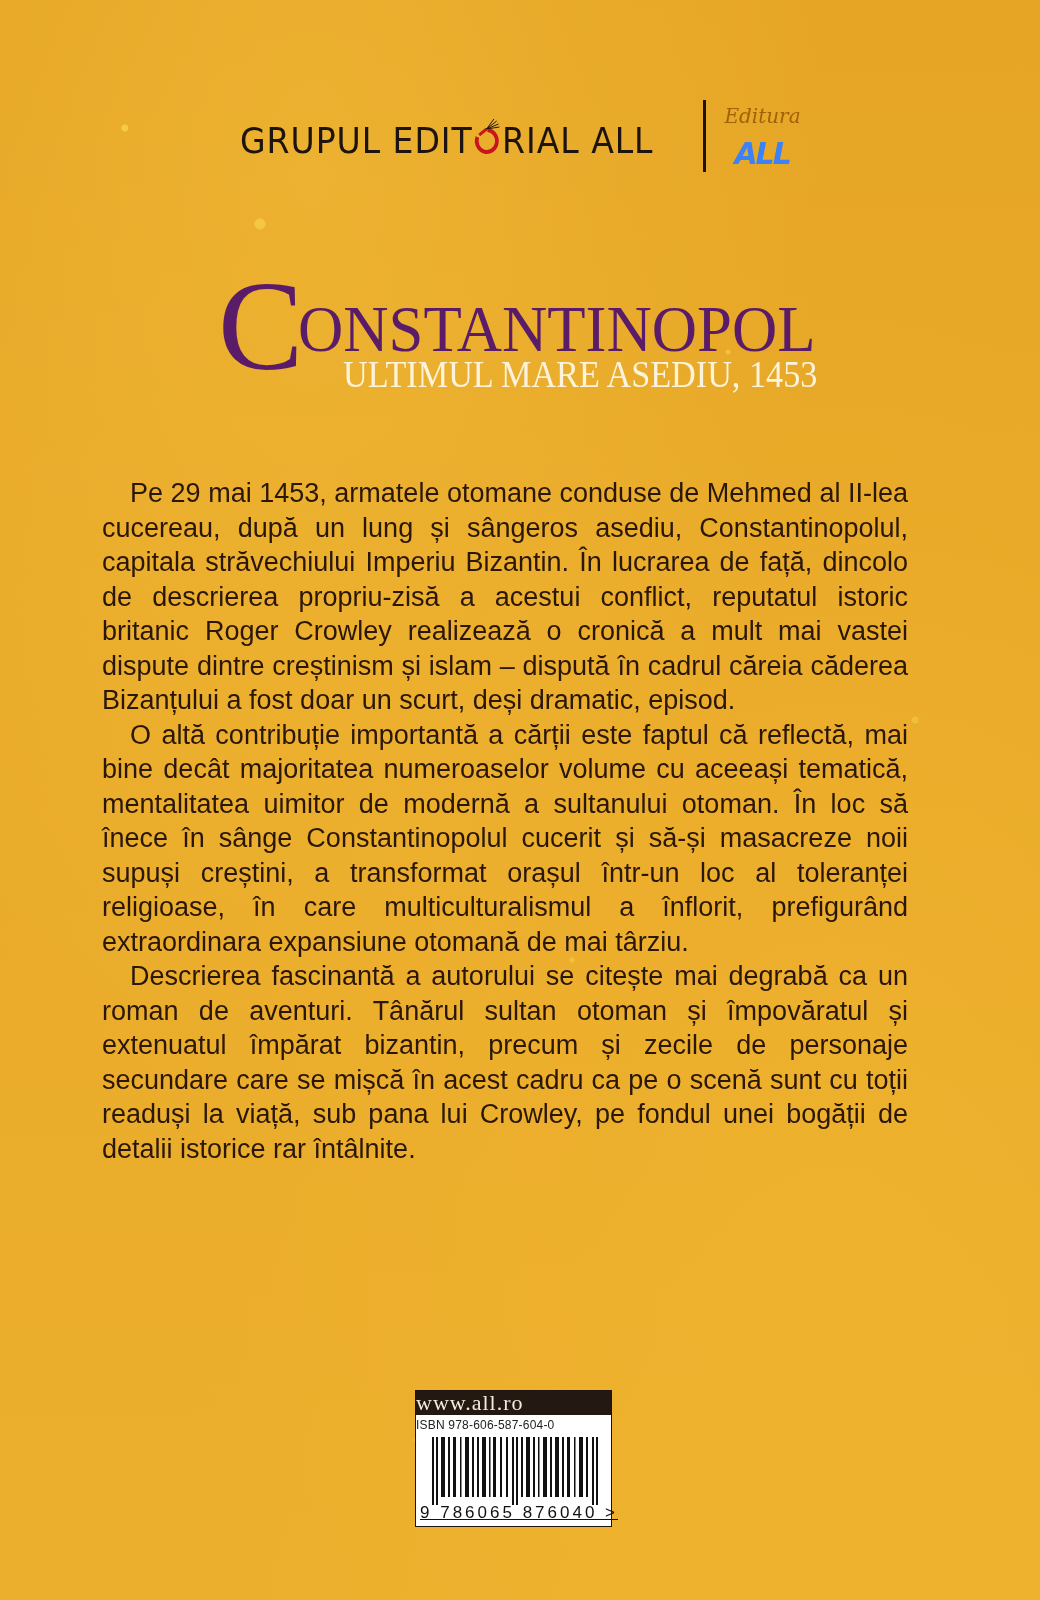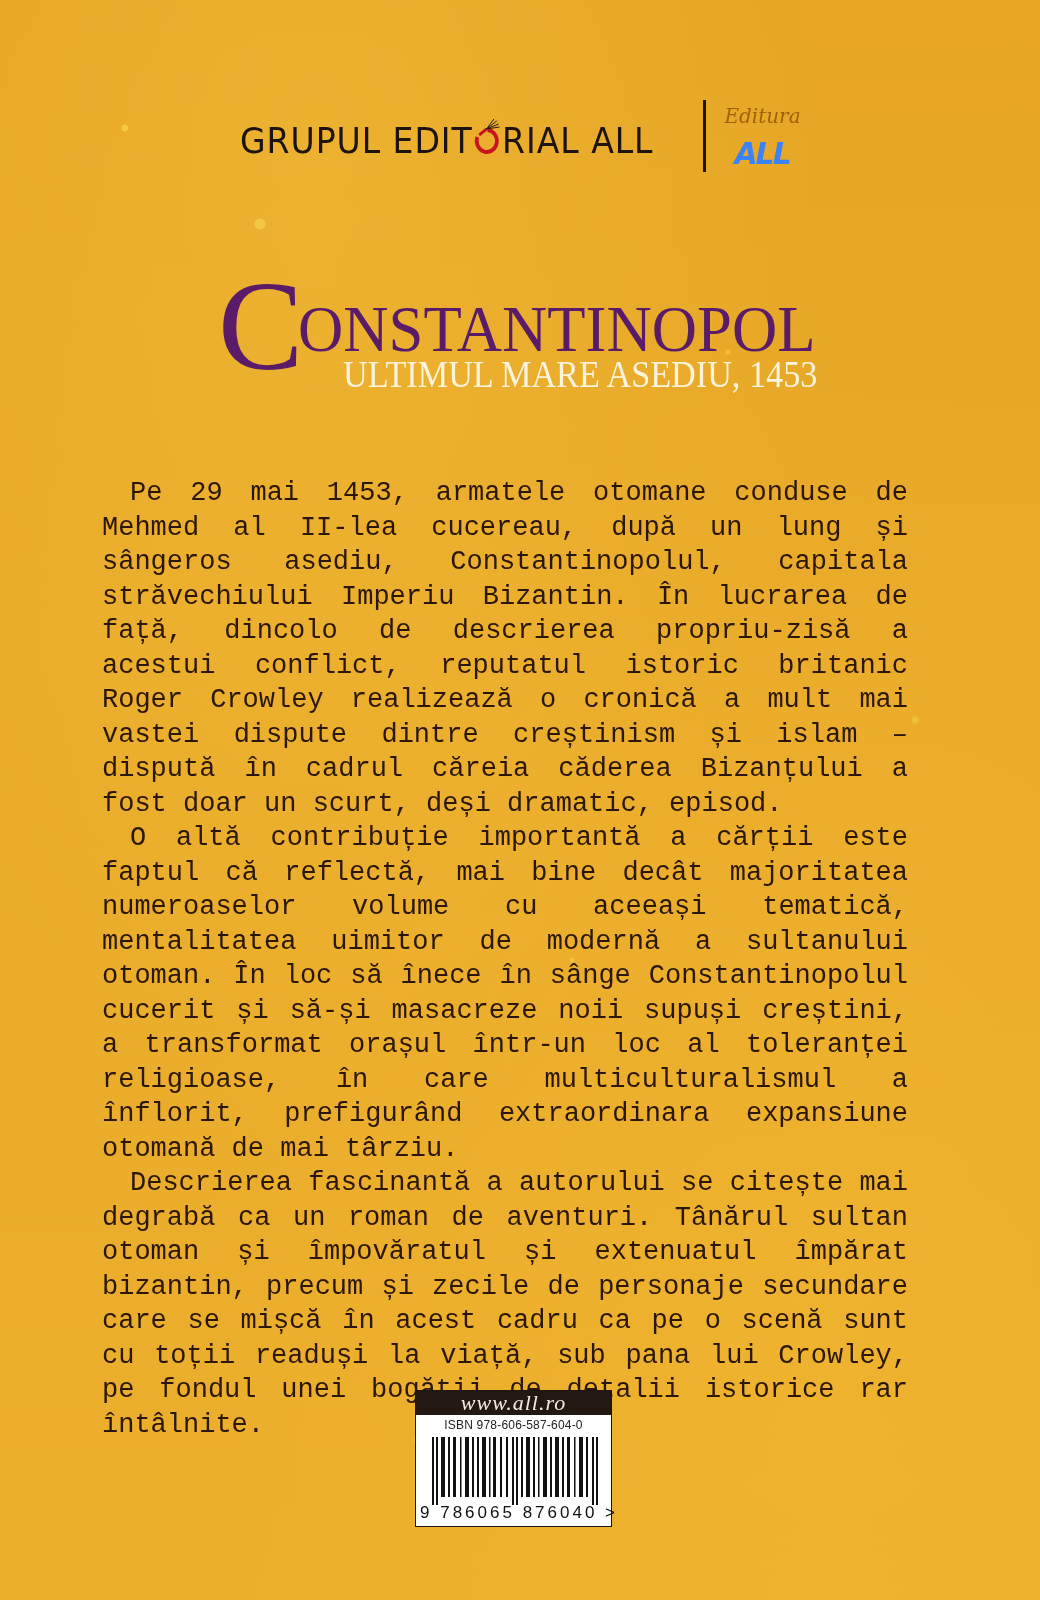--- a/index.html
+++ b/index.html
@@ -63,45 +63,44 @@
   .title .rest { font-size: 66px; letter-spacing: 0; display: inline-block; transform: scaleX(0.95); transform-origin: left; position: absolute; left: 80px; top: 28px; }
   .subtitle {
     position: absolute; top: 352px; left: 343px;
     color: #fbf3dc; font-size: 38px; white-space: nowrap;
     font-family: "Liberation Serif", "DejaVu Serif", serif;
     transform: scaleX(0.9); transform-origin: left;
   }
   
   .body {
     position: absolute; top: 476px; left: 102px; width: 806px;
-    font-family: Liberation Mono, monospace;
+    font-family: Liberation Sans, sans-serif;
     font-size: 27px; line-height: 34.5px; color: #2a1708;
     text-align: justify;
   }
   .body p { margin: 0; text-indent: 28px; }
   
   .barcode-box {
     position: absolute; left: 415px; top: 1390px; width: 197px; height: 137px;
     background: #ffffff; border: 1px solid #1d1410; box-sizing: border-box;
   }
   .barcode-url {
     background: #231812; color: #f3ecdc; height: 24px; line-height: 24px;
-    text-align: center; font-size: 22px; font-family: "Liberation Serif", serif;
+    text-align: left; font-size: 22px; font-family: "Liberation Serif", serif;
     letter-spacing: 1px;
-    font-style: italic;
   }
   .isbn {
-    text-align: center; font-family: "Liberation Sans", sans-serif;
+    font-family: "Liberation Sans", sans-serif;
     font-size: 12px; color: #222; margin-top: 3px; letter-spacing: 0.2px;
   }
   .bars { position: absolute; left: 14px; top: 46px; width: 170px; height: 68px; }
   .barcode-digits {
     position: absolute; left: 4px; bottom: 3px; width: 188px;
     font-family: "Liberation Sans", sans-serif; font-size: 17px; color: #111;
-    letter-spacing: 3px; white-space: nowrap;
+    letter-spacing: 3px; white-space: nowrap; text-decoration: underline;
   }
 </style>
 </head>
 <body>
 
 <div class="speckle"></div>
 
 <div class="publisher">
   <div class="publisher-name">
     <span>GRUPUL EDIT</span>

